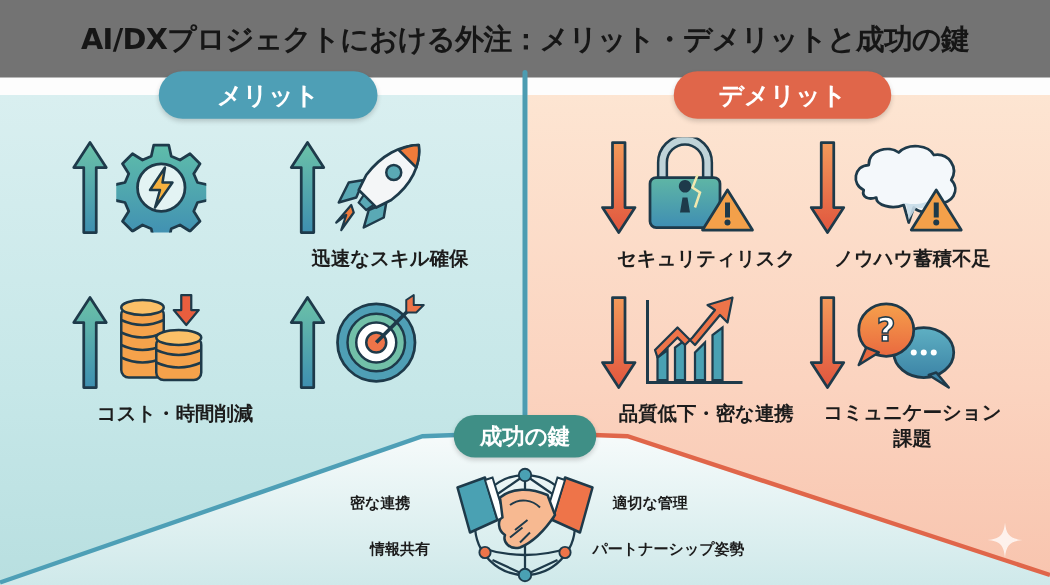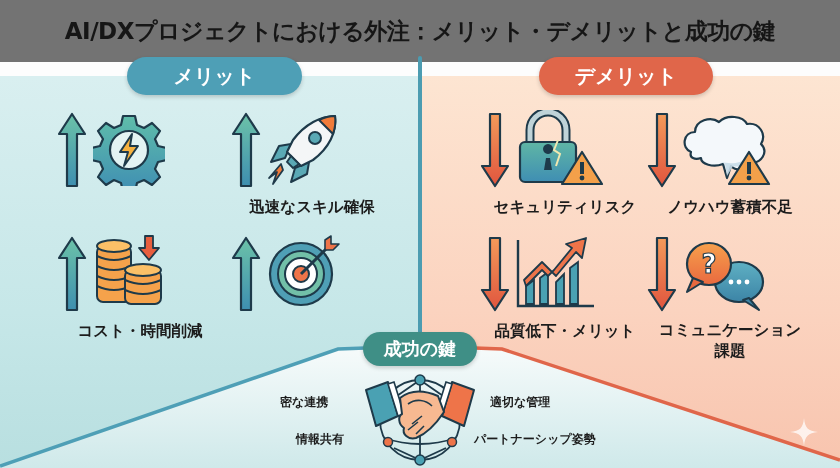--- a/index.html
+++ b/index.html
@@ -241,21 +241,21 @@
       <g fill="#4aa1b3" stroke="#1e3a4a" stroke-width="1.8">
         <path d="M12 70 V52 L20 46 V70 Z"></path>
         <path d="M26 70 V44 L34 38 V70 Z"></path>
         <path d="M42 70 V48 L50 40 V70 Z"></path>
         <path d="M56 70 V34 L64 28 V70 Z"></path>
       </g>
       <path d="M10 46 L28 28 L38 38 L34 42 L28 36 L12 52 Z" fill="#ee7449" stroke="#1e3a4a" stroke-width="1.8" stroke-linejoin="round"></path>
       <path d="M38 38 L42 42 L62 18 L68 24 L72 4 L52 10 L58 14 L40 36 Z" fill="#ee7449" stroke="#1e3a4a" stroke-width="1.8" stroke-linejoin="round"></path>
     </svg>
   </div>
-  <div class="label">品質低下・メリット</div>
+  <div class="label">品質低下・密な連携</div>
 </div>
 
 <div class="item" style="left:645px; top:232px;">
   <div class="icons">
     <svg style="left:2px;top:4px" width="30" height="76" viewBox="0 0 30 76">
       <defs>
           <linearGradient id="da4" x1="0" y1="0" x2="0" y2="1">
             <stop offset="0" stop-color="#f39a5a"></stop>
             <stop offset="1" stop-color="#e0553e"></stop>
           </linearGradient>

